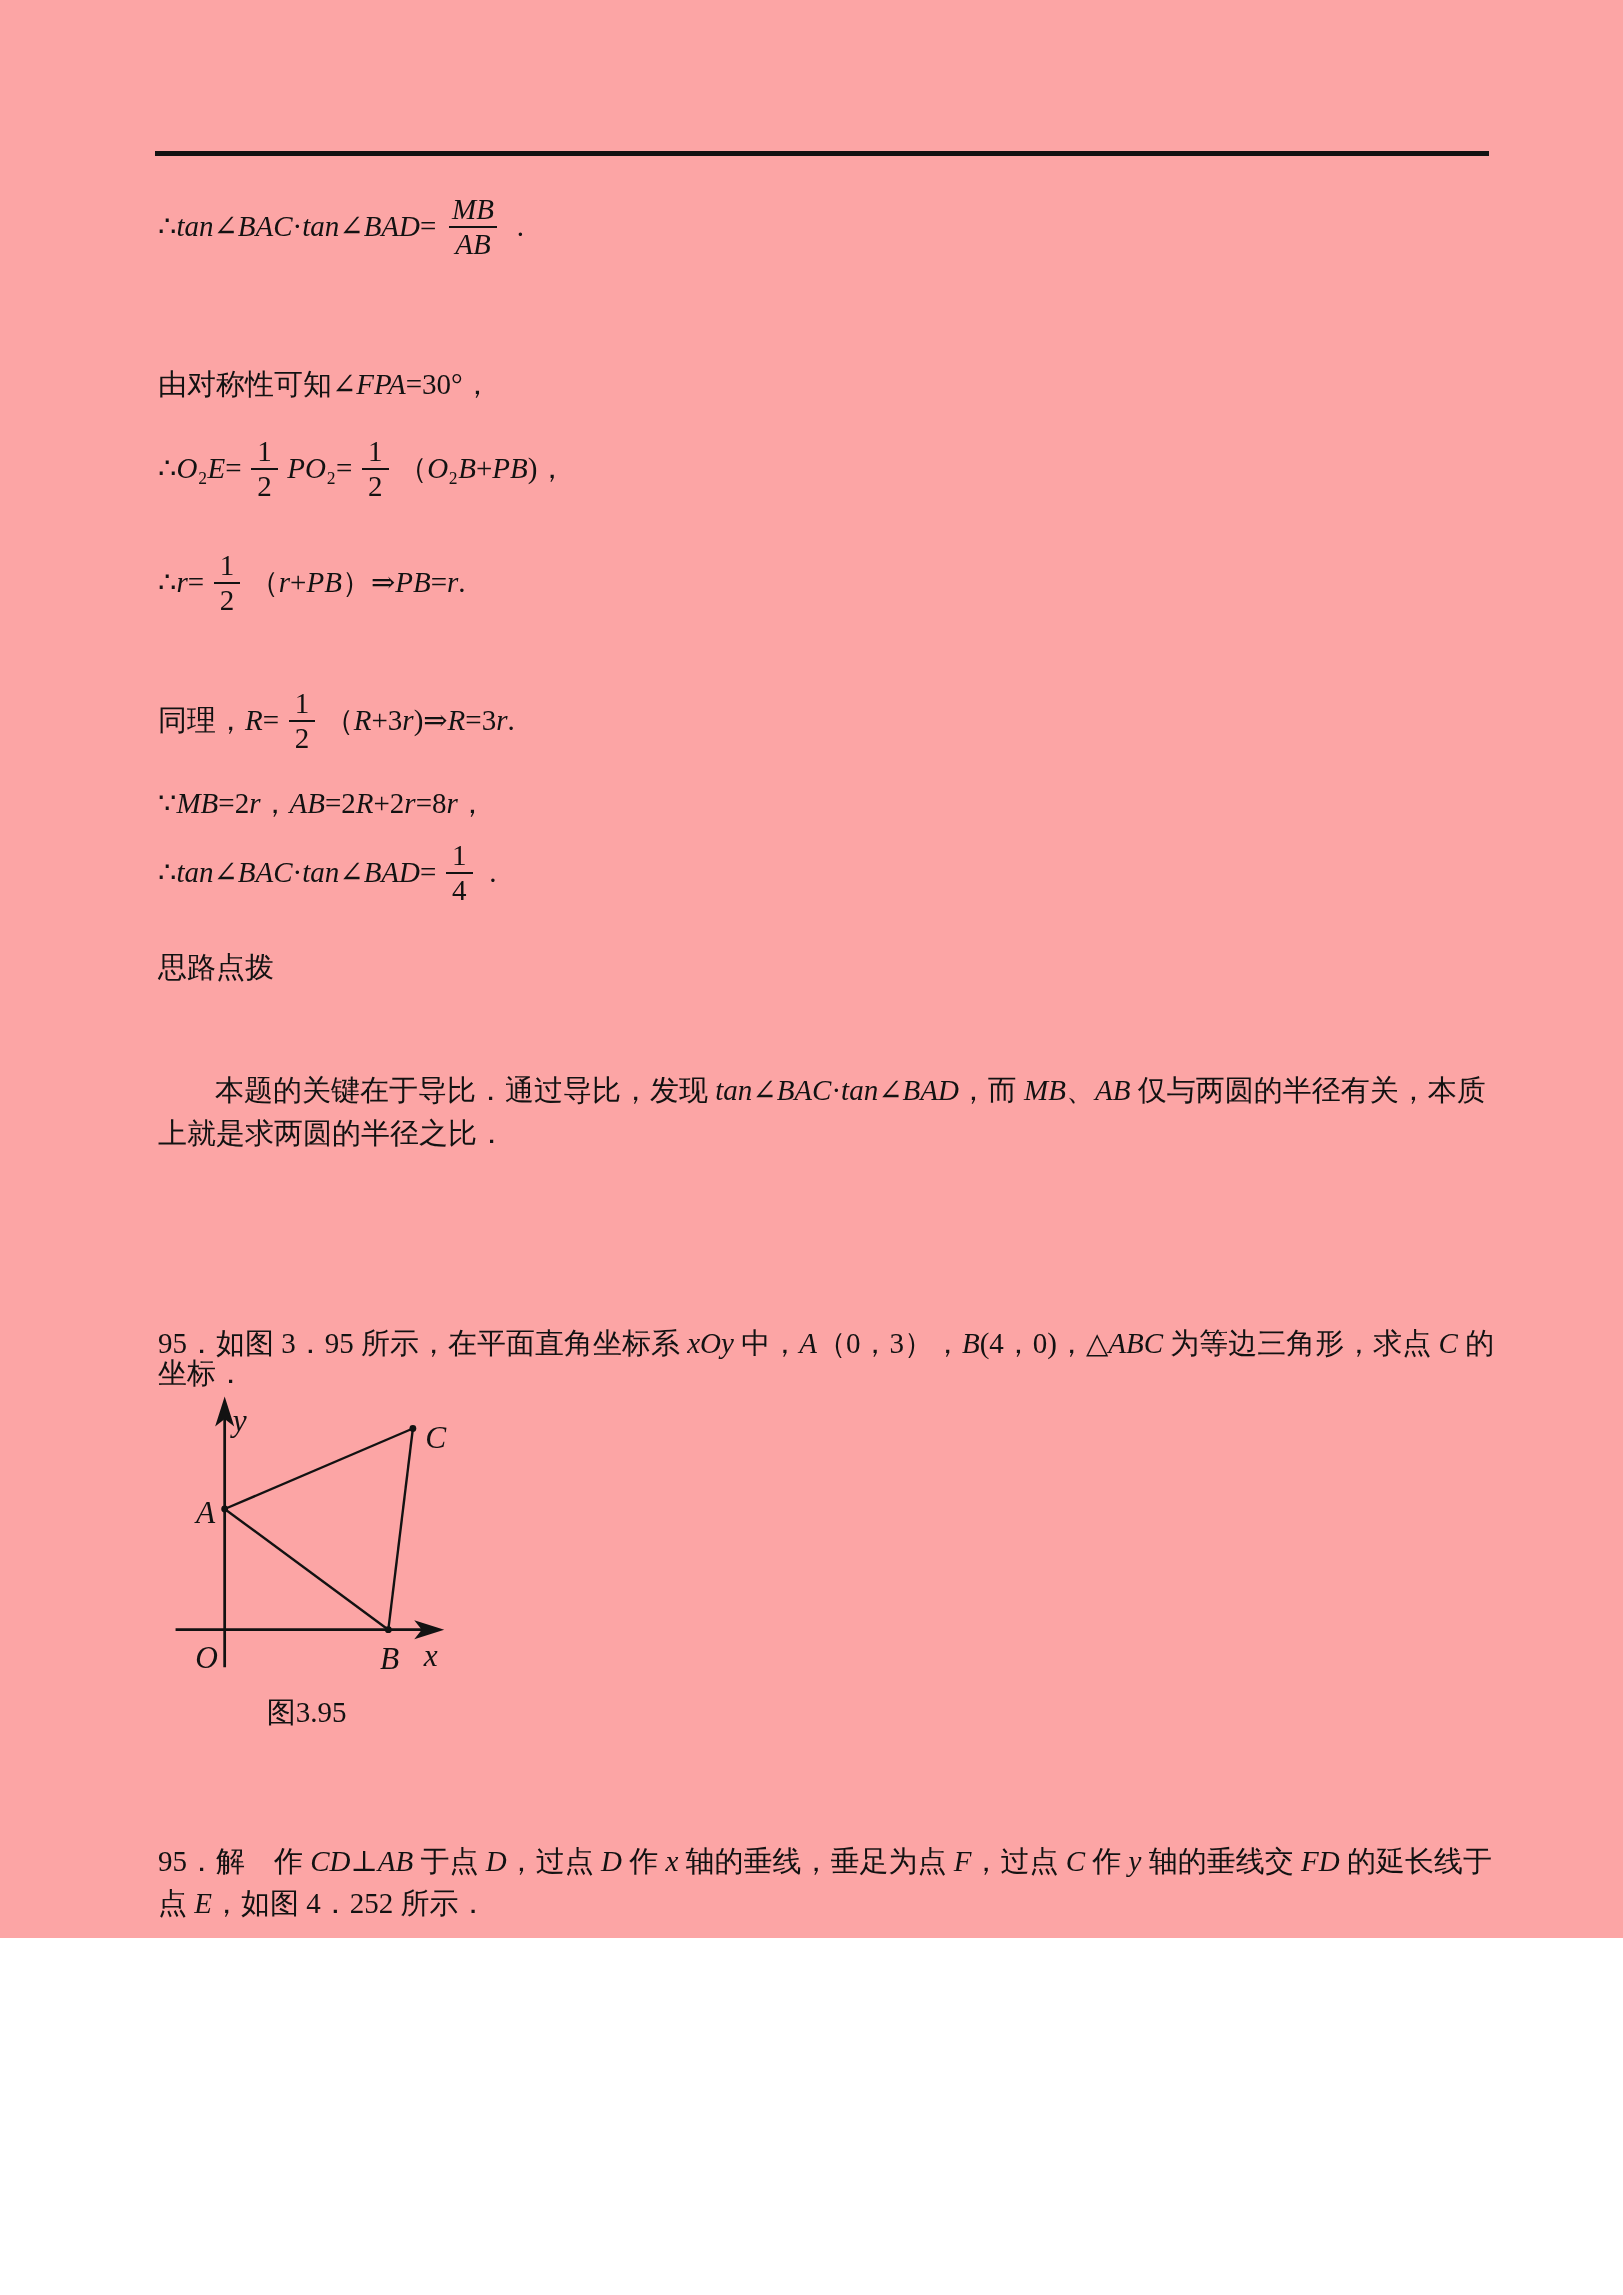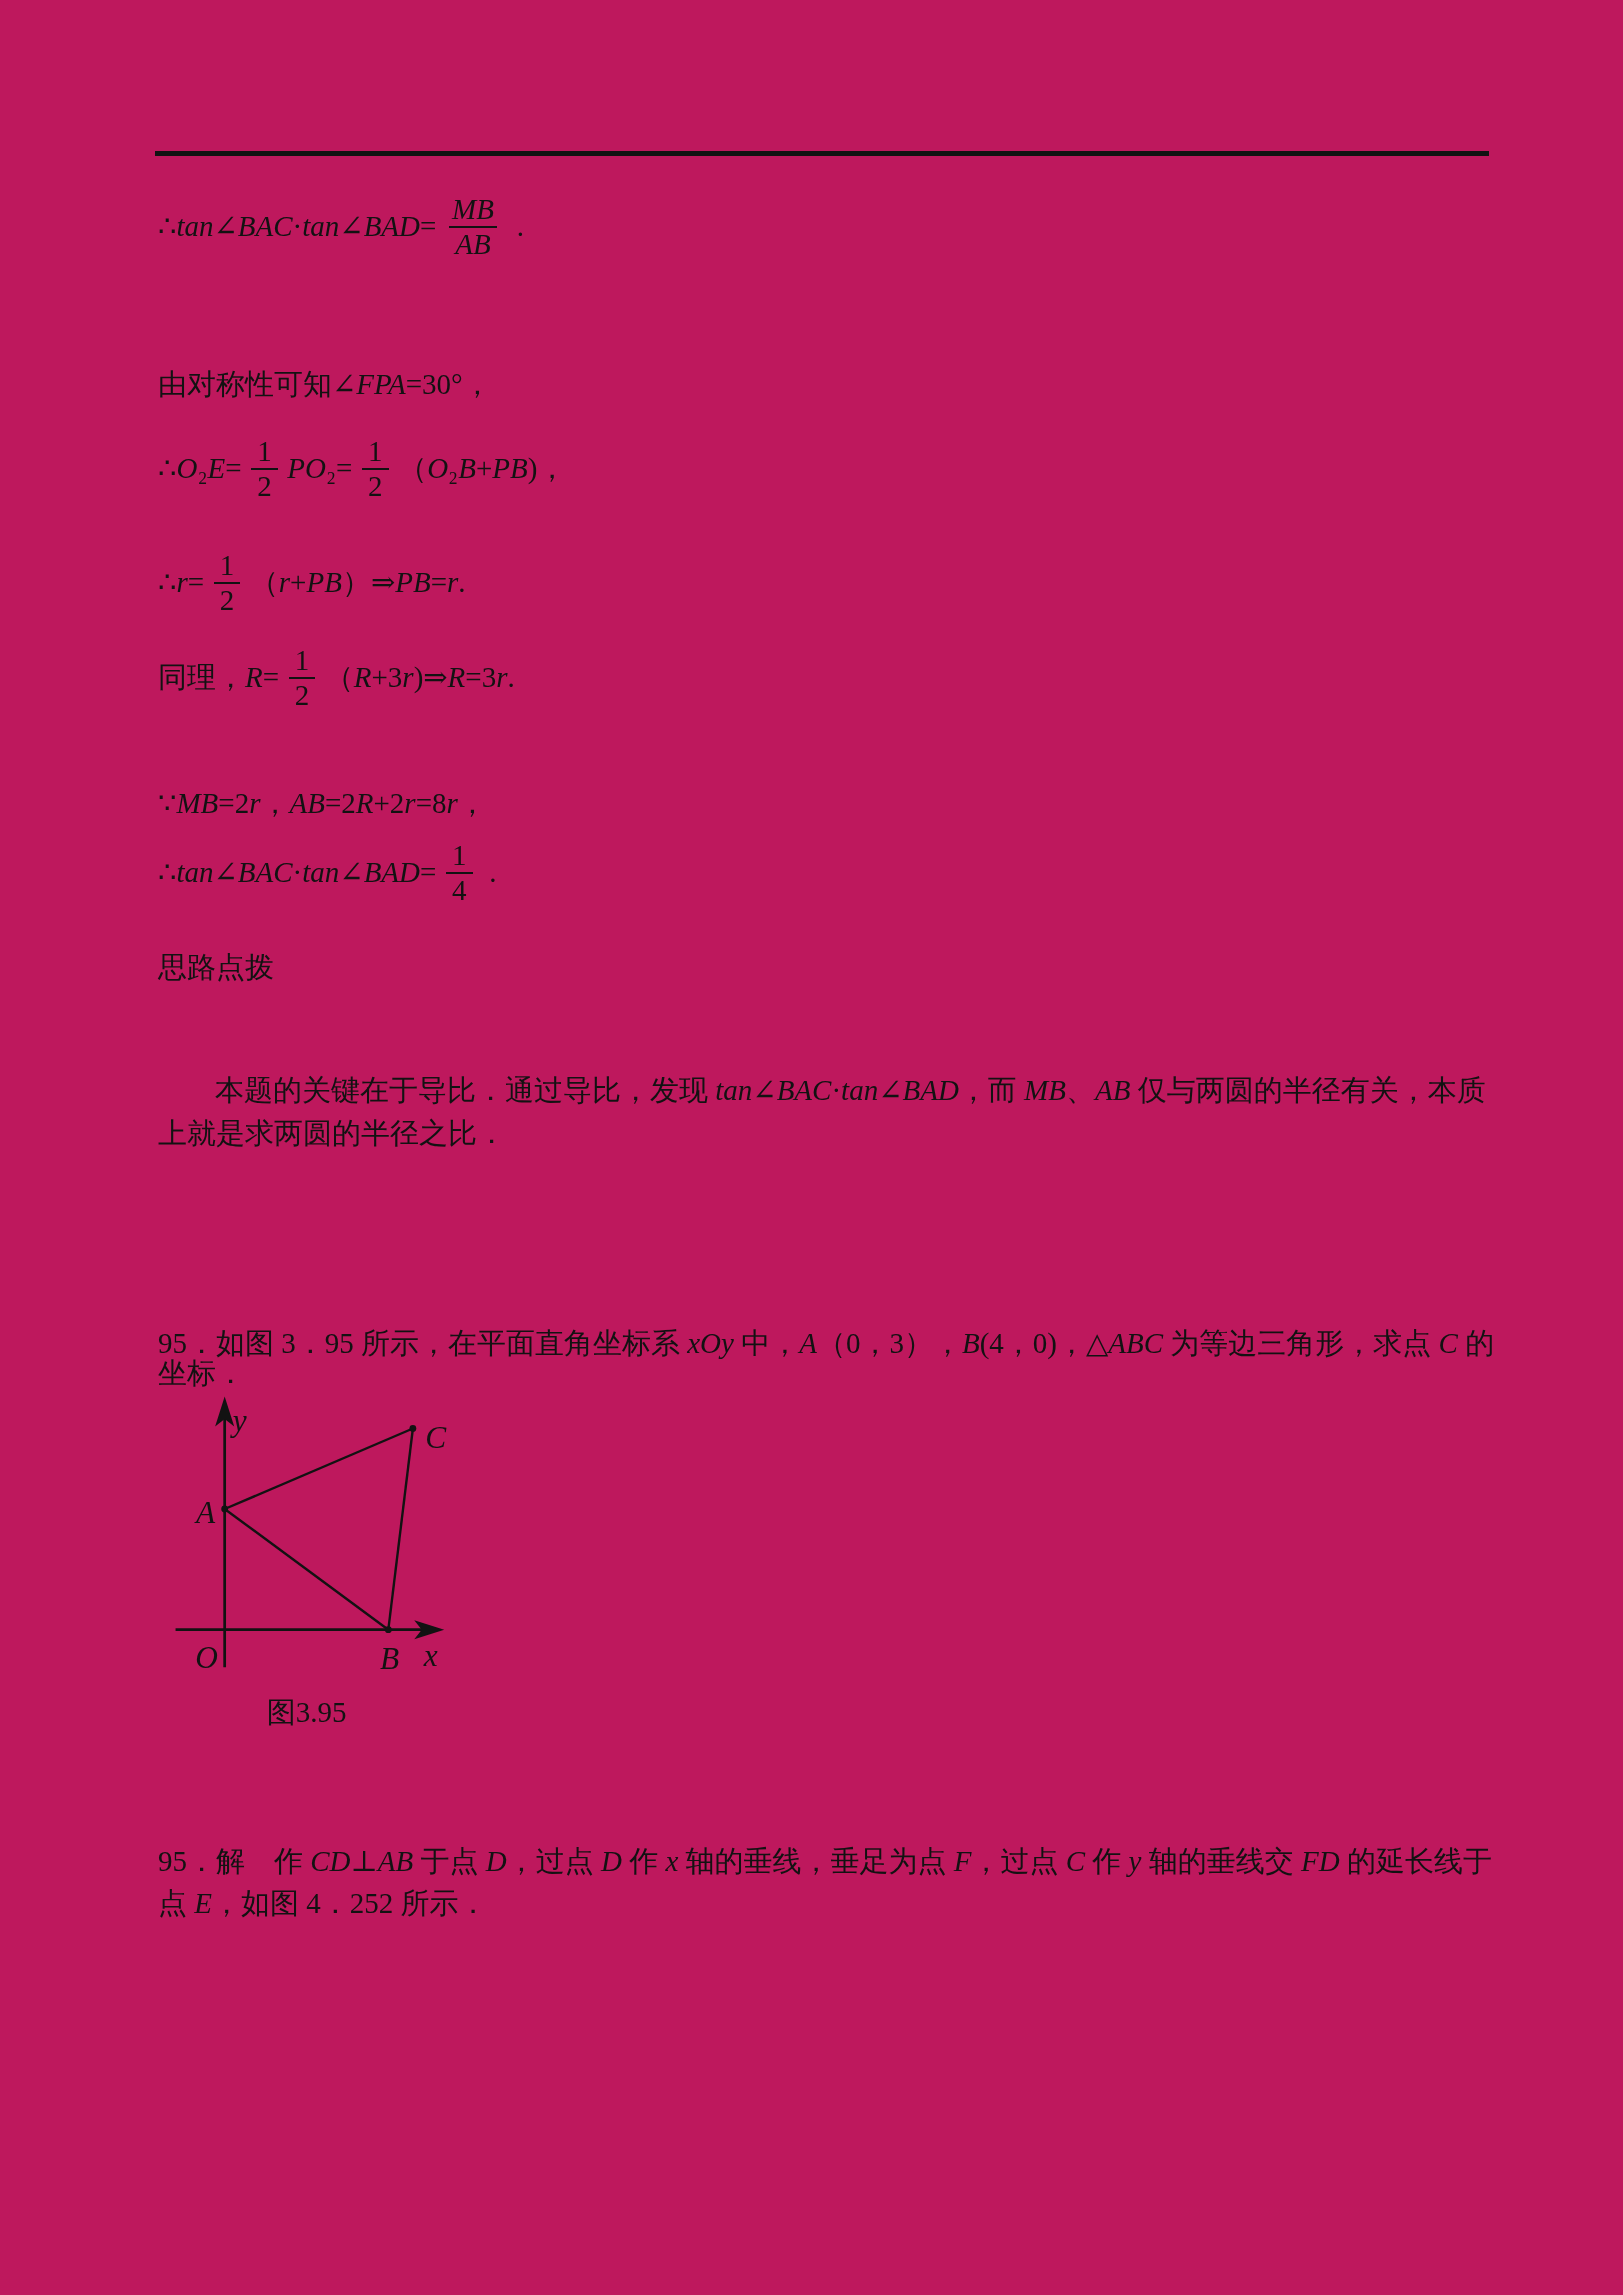--- a/index.html
+++ b/index.html
@@ -1,20 +1,20 @@
 <!DOCTYPE html>
 <html style="font-size:11px"><head>
 <meta charset="utf-8">
 <style>
   html,body{margin:0;padding:0;background:#ffffff;}
   .page{
     position:relative;
     width:1623px;
-    height:2295px;
-    background:#be185d;
+    height:1938px;
+    background:#fca5a5;
     color:#121212;
     font-family:"Liberation Serif","DejaVu Serif",serif;
     font-size:29px;
     overflow:hidden;
   }
   .abs{position:absolute;}
   .top-rule{
     left:155px;top:151px;width:1334px;height:4.8px;
     background:#121212;
   }
@@ -53,21 +53,21 @@
 
   <div class="abs formula" style="top:176px"><span class="ftxt">∴<i>tan</i>∠<i>BAC</i>·<i>tan</i>∠<i>BAD</i>=</span><span class="frac"><span class="num"><i>MB</i></span><span class="den"><i>AB</i></span></span><span class="ftxt"> .</span></div>
 
 
   <div class="abs textline" style="top:367px">由对称性可知∠<i>FPA</i>=30°，</div>
 
   <div class="abs formula" style="top:418px"><span class="ftxt">∴<i>O</i>₂<i>E</i>=</span><span class="frac"><span class="num">1</span><span class="den">2</span></span><span class="ftxt"><i>PO</i>₂=</span><span class="frac"><span class="num">1</span><span class="den">2</span></span><span class="ftxt">（<i>O</i>₂<i>B</i>+<i>PB</i>)，</span></div>
 
   <div class="abs formula" style="top:532px"><span class="ftxt">∴<i>r</i>=</span><span class="frac"><span class="num">1</span><span class="den">2</span></span><span class="ftxt">（<i>r</i>+<i>PB</i>）⇒<i>PB</i>=<i>r</i>.</span></div>
 
-  <div class="abs formula" style="top:627px"><span class="ftxt">同理，<i>R</i>=</span><span class="frac"><span class="num">1</span><span class="den">2</span></span><span class="ftxt">（<i>R</i>+3<i>r</i>)⇒<i>R</i>=3<i>r</i>.</span></div>
+  <div class="abs formula" style="top:670px"><span class="ftxt">同理，<i>R</i>=</span><span class="frac"><span class="num">1</span><span class="den">2</span></span><span class="ftxt">（<i>R</i>+3<i>r</i>)⇒<i>R</i>=3<i>r</i>.</span></div>
 
   <div class="abs textline" style="top:786px">∵<i>MB</i>=2<i>r</i>，<i>AB</i>=2<i>R</i>+2<i>r</i>=8<i>r</i>，</div>
 
   <div class="abs formula" style="top:822px"><span class="ftxt">∴<i>tan</i>∠<i>BAC</i>·<i>tan</i>∠<i>BAD</i>=</span><span class="frac"><span class="num">1</span><span class="den">4</span></span><span class="ftxt"> .</span></div>
 
   <div class="abs hint-head" style="top:950px">思路点拨</div>
 
   <div class="abs wrapline indent2" style="top:1021px">本题的关键在于导比．通过导比，发现 <i>tan</i>∠<i>BAC</i>·<i>tan</i>∠<i>BAD</i>，而 <i>MB</i>、<i>AB</i> 仅与两圆的半径有关，本质</div>
   <div class="abs wrapline" style="top:1064px">上就是求两圆的半径之比．</div>
 

